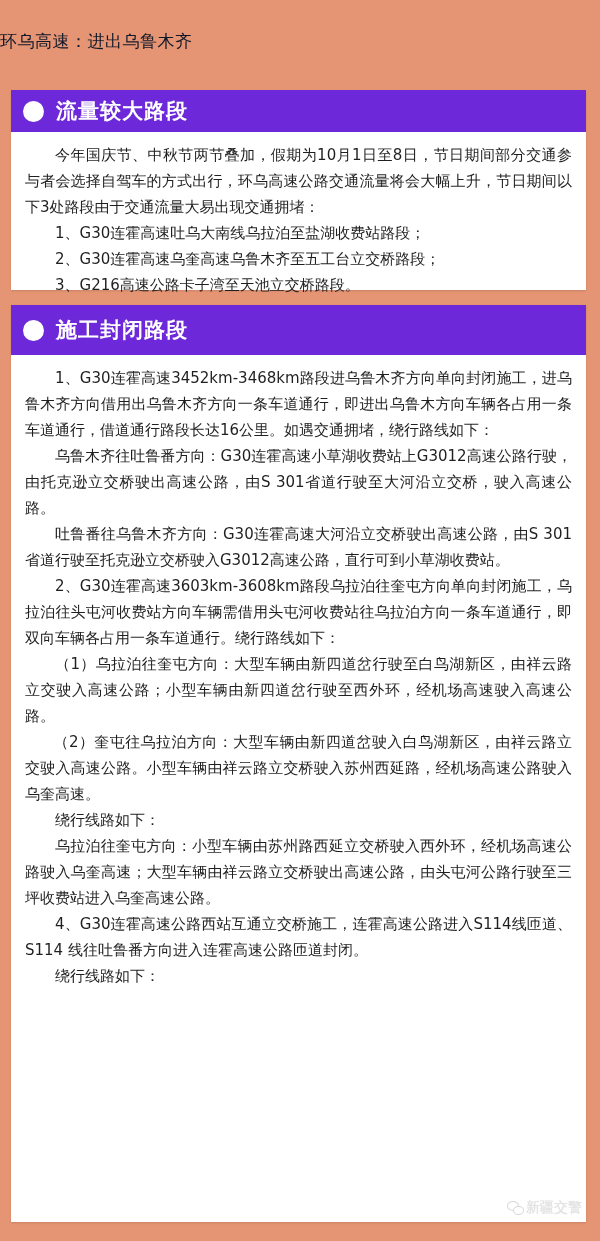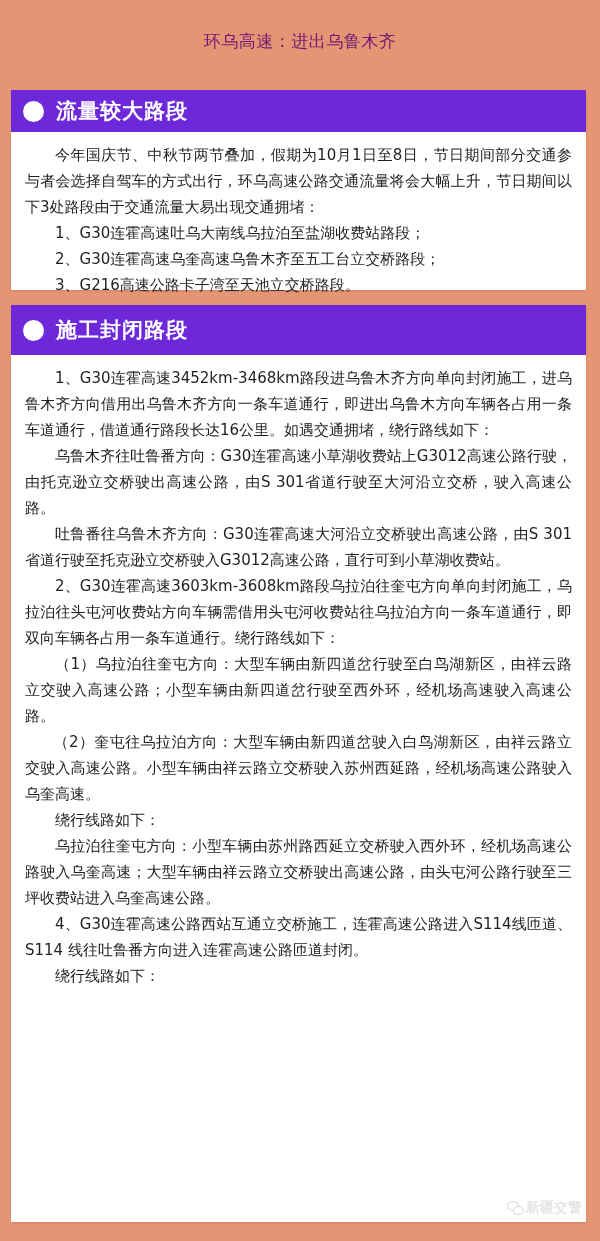--- a/index.html
+++ b/index.html
@@ -4,21 +4,21 @@
 <style>
   html, body { margin: 0; padding: 0; }
   body {
     width: 600px; height: 1241px; overflow: hidden;
     background: #e59573;
     font-family: "DejaVu Sans", "Liberation Sans", sans-serif;
     position: relative;
   }
   .page-title {
     position: absolute; top: 30px; left: 0; width: 600px;
-    text-align: center; color: #701a75;
+    text-align: left; color: #0f172a;
     font-family: "DejaVu Serif", "Liberation Serif", serif;
     font-size: 17px; letter-spacing: 0.5px;
   }
   .panel {
     position: absolute; left: 11px; width: 575px;
     background: #ffffff;
     box-shadow: 0 1px 2px rgba(0,0,0,0.12);
   }
   .panel-header {
     background: #6d28d9; height: 45px;

